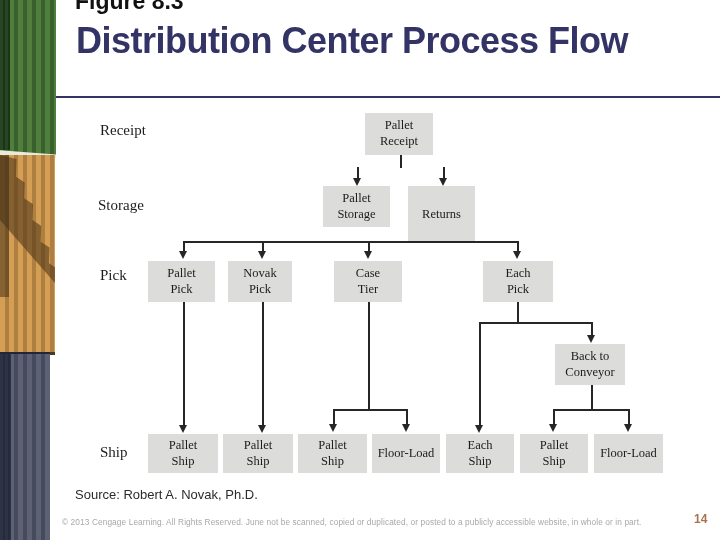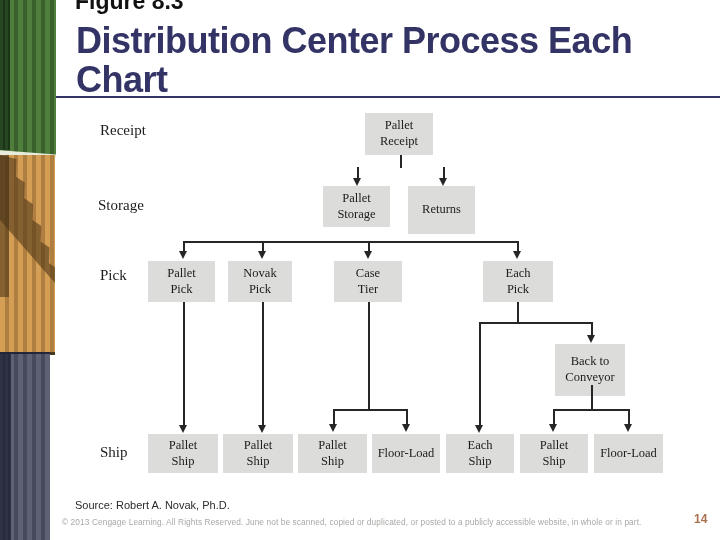--- a/index.html
+++ b/index.html
@@ -72,21 +72,21 @@
   .node span { white-space:pre-line; }
   .vl { position:absolute; width:1.5px; background:#262626; }
   .hl { position:absolute; height:1.5px; background:#262626; }
   .ah {
     position:absolute; width:0; height:0;
     border-left:4.5px solid transparent; border-right:4.5px solid transparent;
     border-top:8px solid #262626;
   }
 
   
-  .source { position:absolute; left:75px; top:499px; font-size:11px; color:#2b2b2b; }
+  .source { position:absolute; left:75px; top:487px; font-size:13px; color:#2b2b2b; }
   .copyright {
     position:absolute; left:62px; top:517px; width:600px; font-size:8.3px;
     color:#a9a8a6; white-space:nowrap; letter-spacing:0.1px;
   }
   .pagenum { position:absolute; left:694px; top:512px; font-size:12px; font-weight:bold; color:#a9724e; }
 </style>
 </head>
 <body>
 
 <div id="slide">
@@ -100,58 +100,57 @@
       <div class="cont-orange-shadow"></div>
       <div class="cont-orange-edge"></div>
     </div>
     <div class="cont-slate">
       <div class="cont-slate-edge"></div>
     </div>
   </div>
 
   <div class="kicker">Figure 8.3</div>
   <div class="title">
-    <span>Distribution Center Process Each</span>
-    <span>Chart</span>
+    <span>Distribution Center Process Flow</span>
   </div>
   <div class="rule"></div>
 
   <div class="rowlabel" style="left:100px;top:122px;">Receipt</div>
   <div class="rowlabel" style="left:98px;top:197px;">Storage</div>
   <div class="rowlabel" style="left:100px;top:267px;">Pick</div>
   <div class="rowlabel" style="left:100px;top:444px;">Ship</div>
 
   <div class="node" style="left:365px;top:113px;width:68px;height:42px;">
       <span>Pallet
 Receipt</span>
     </div>
   <div class="node" style="left:323px;top:186px;width:67px;height:41px;">
       <span>Pallet
 Storage</span>
     </div>
-  <div class="node" style="left:408px;top:186px;width:67px;height:48px;">
+  <div class="node" style="left:408px;top:186px;width:67px;height:57px;">
       <span>Returns</span>
     </div>
   <div class="node" style="left:148px;top:261px;width:67px;height:41px;">
       <span>Pallet
 Pick</span>
     </div>
   <div class="node" style="left:228px;top:261px;width:64px;height:41px;">
       <span>Novak
 Pick</span>
     </div>
   <div class="node" style="left:334px;top:261px;width:68px;height:41px;">
       <span>Case
 Tier</span>
     </div>
   <div class="node" style="left:483px;top:261px;width:70px;height:41px;">
       <span>Each
 Pick</span>
     </div>
-  <div class="node" style="left:555px;top:344px;width:70px;height:52px;">
+  <div class="node" style="left:555px;top:344px;width:70px;height:41px;">
       <span>Back to
 Conveyor</span>
     </div>
   <div class="node" style="left:148px;top:434px;width:70px;height:39px;">
       <span>Pallet
 Ship</span>
     </div>
   <div class="node" style="left:223px;top:434px;width:70px;height:39px;">
       <span>Pallet
 Ship</span>

